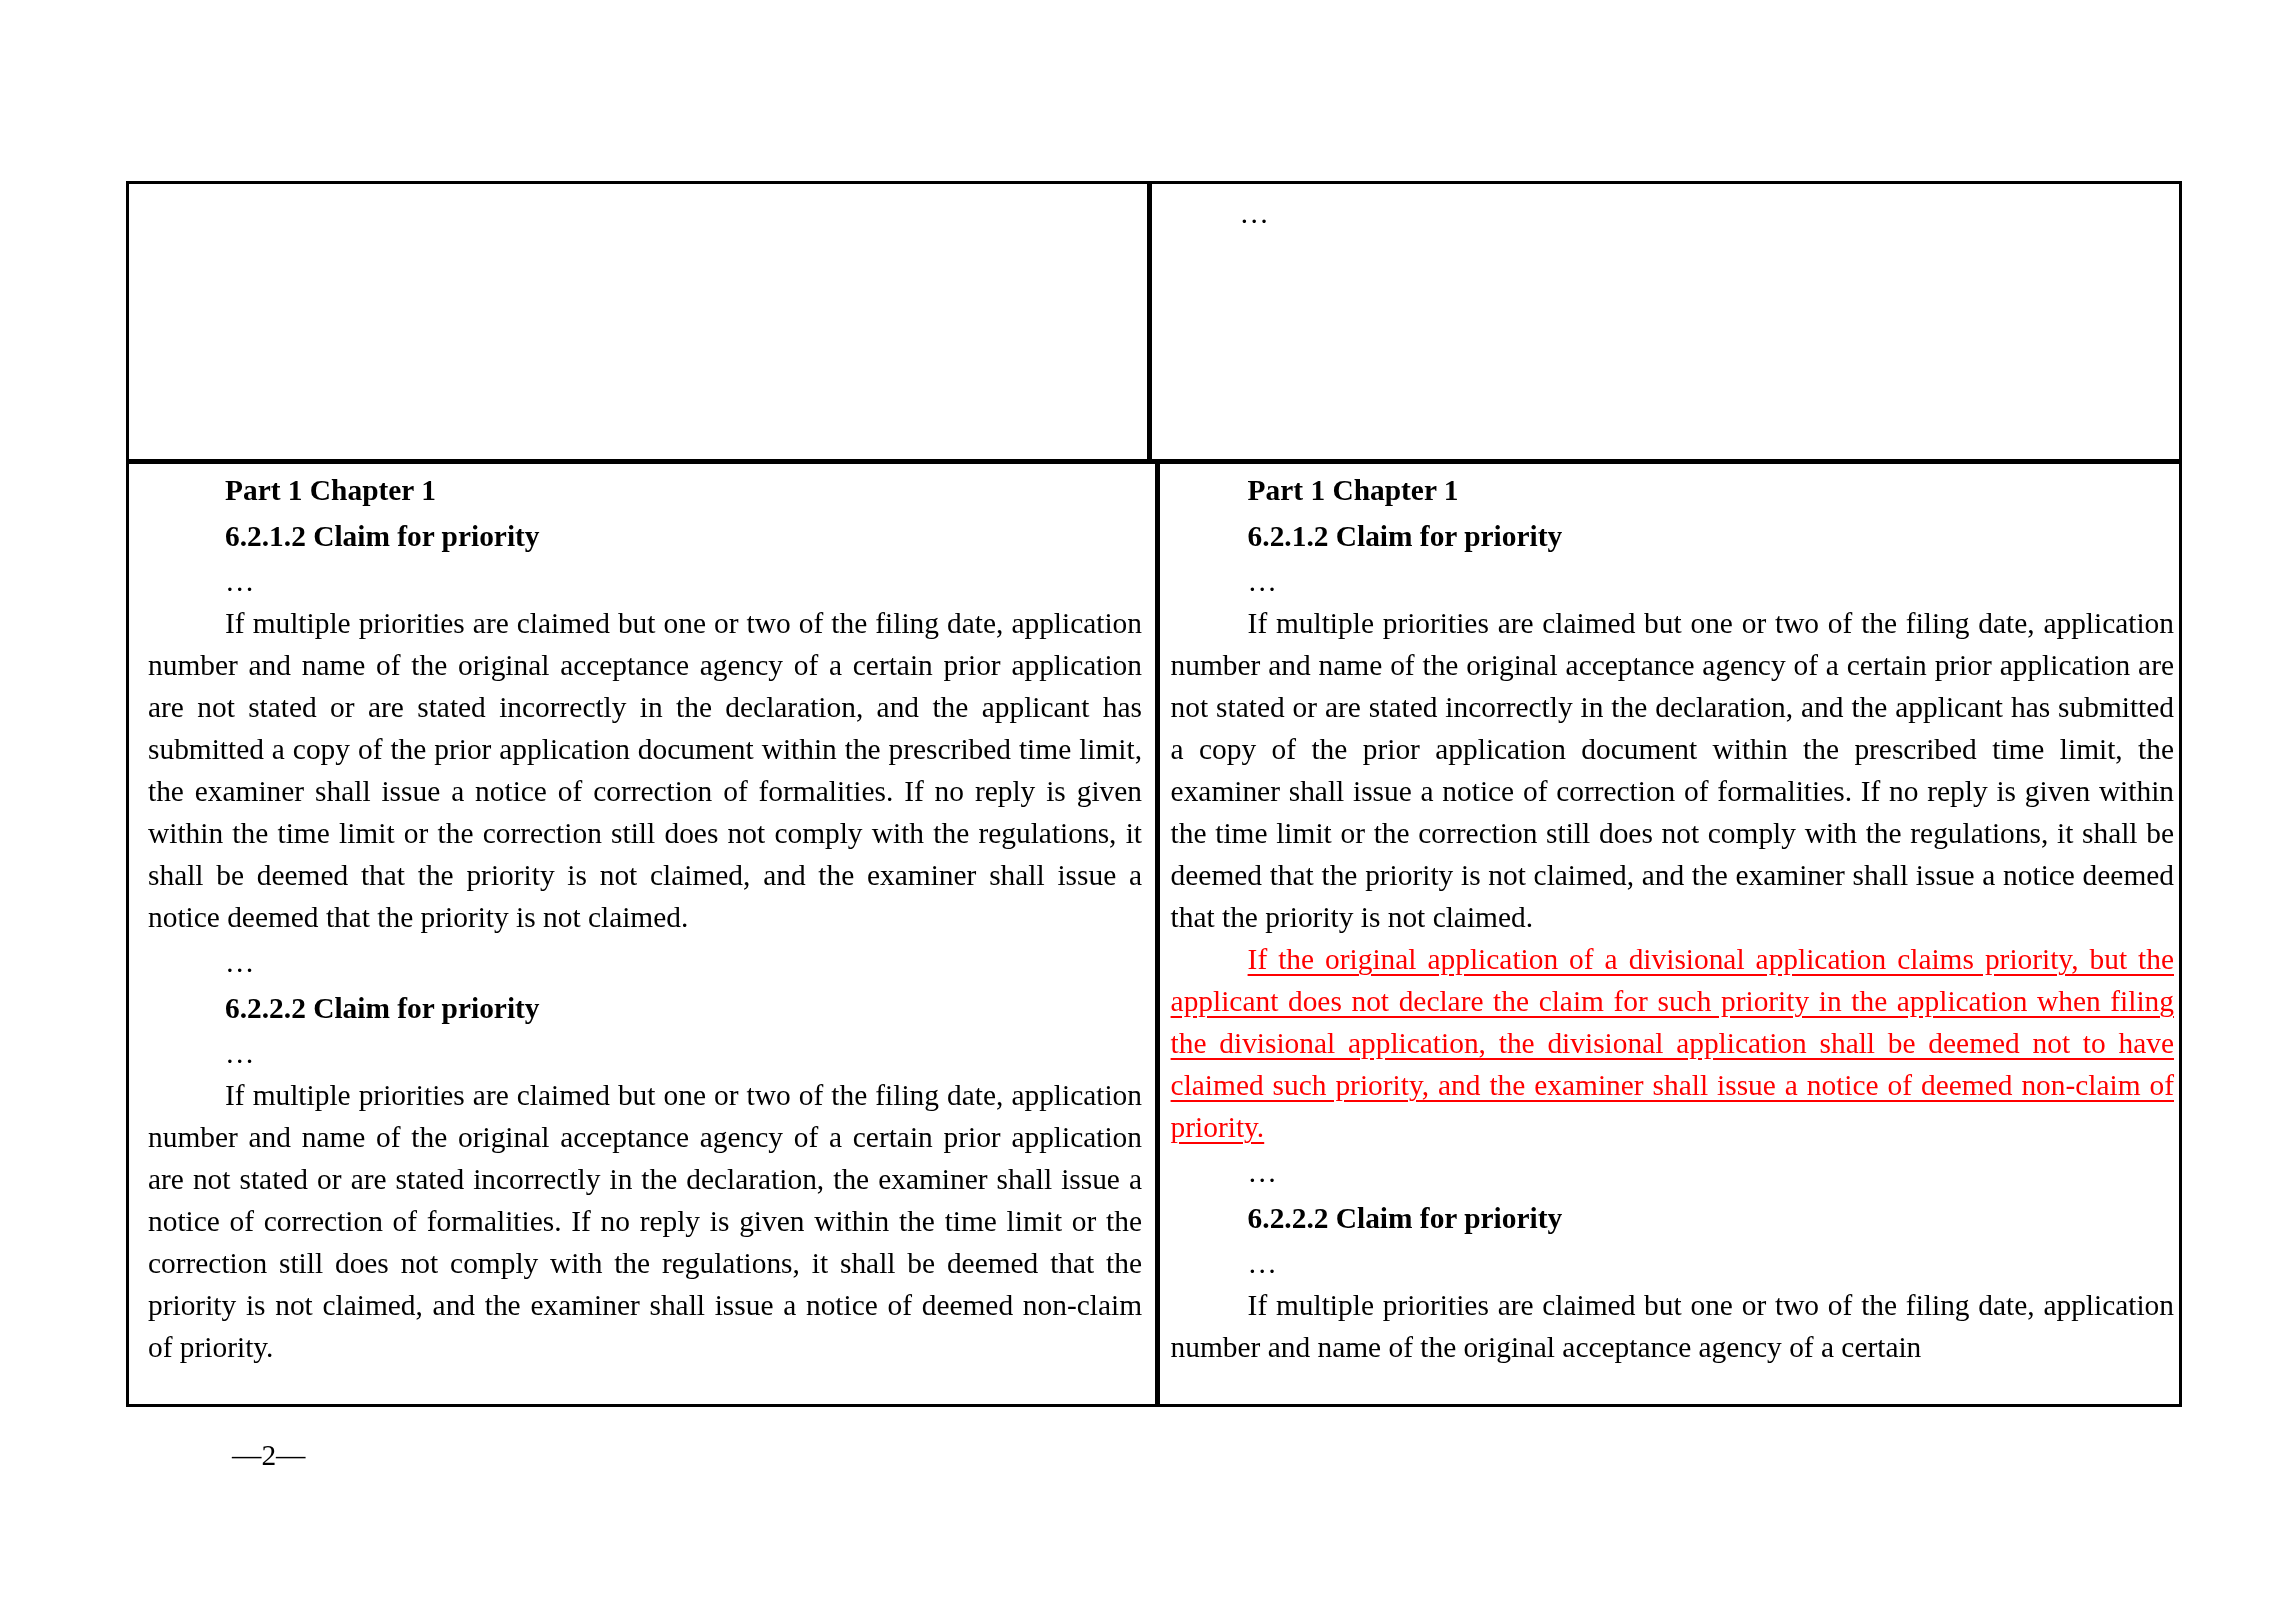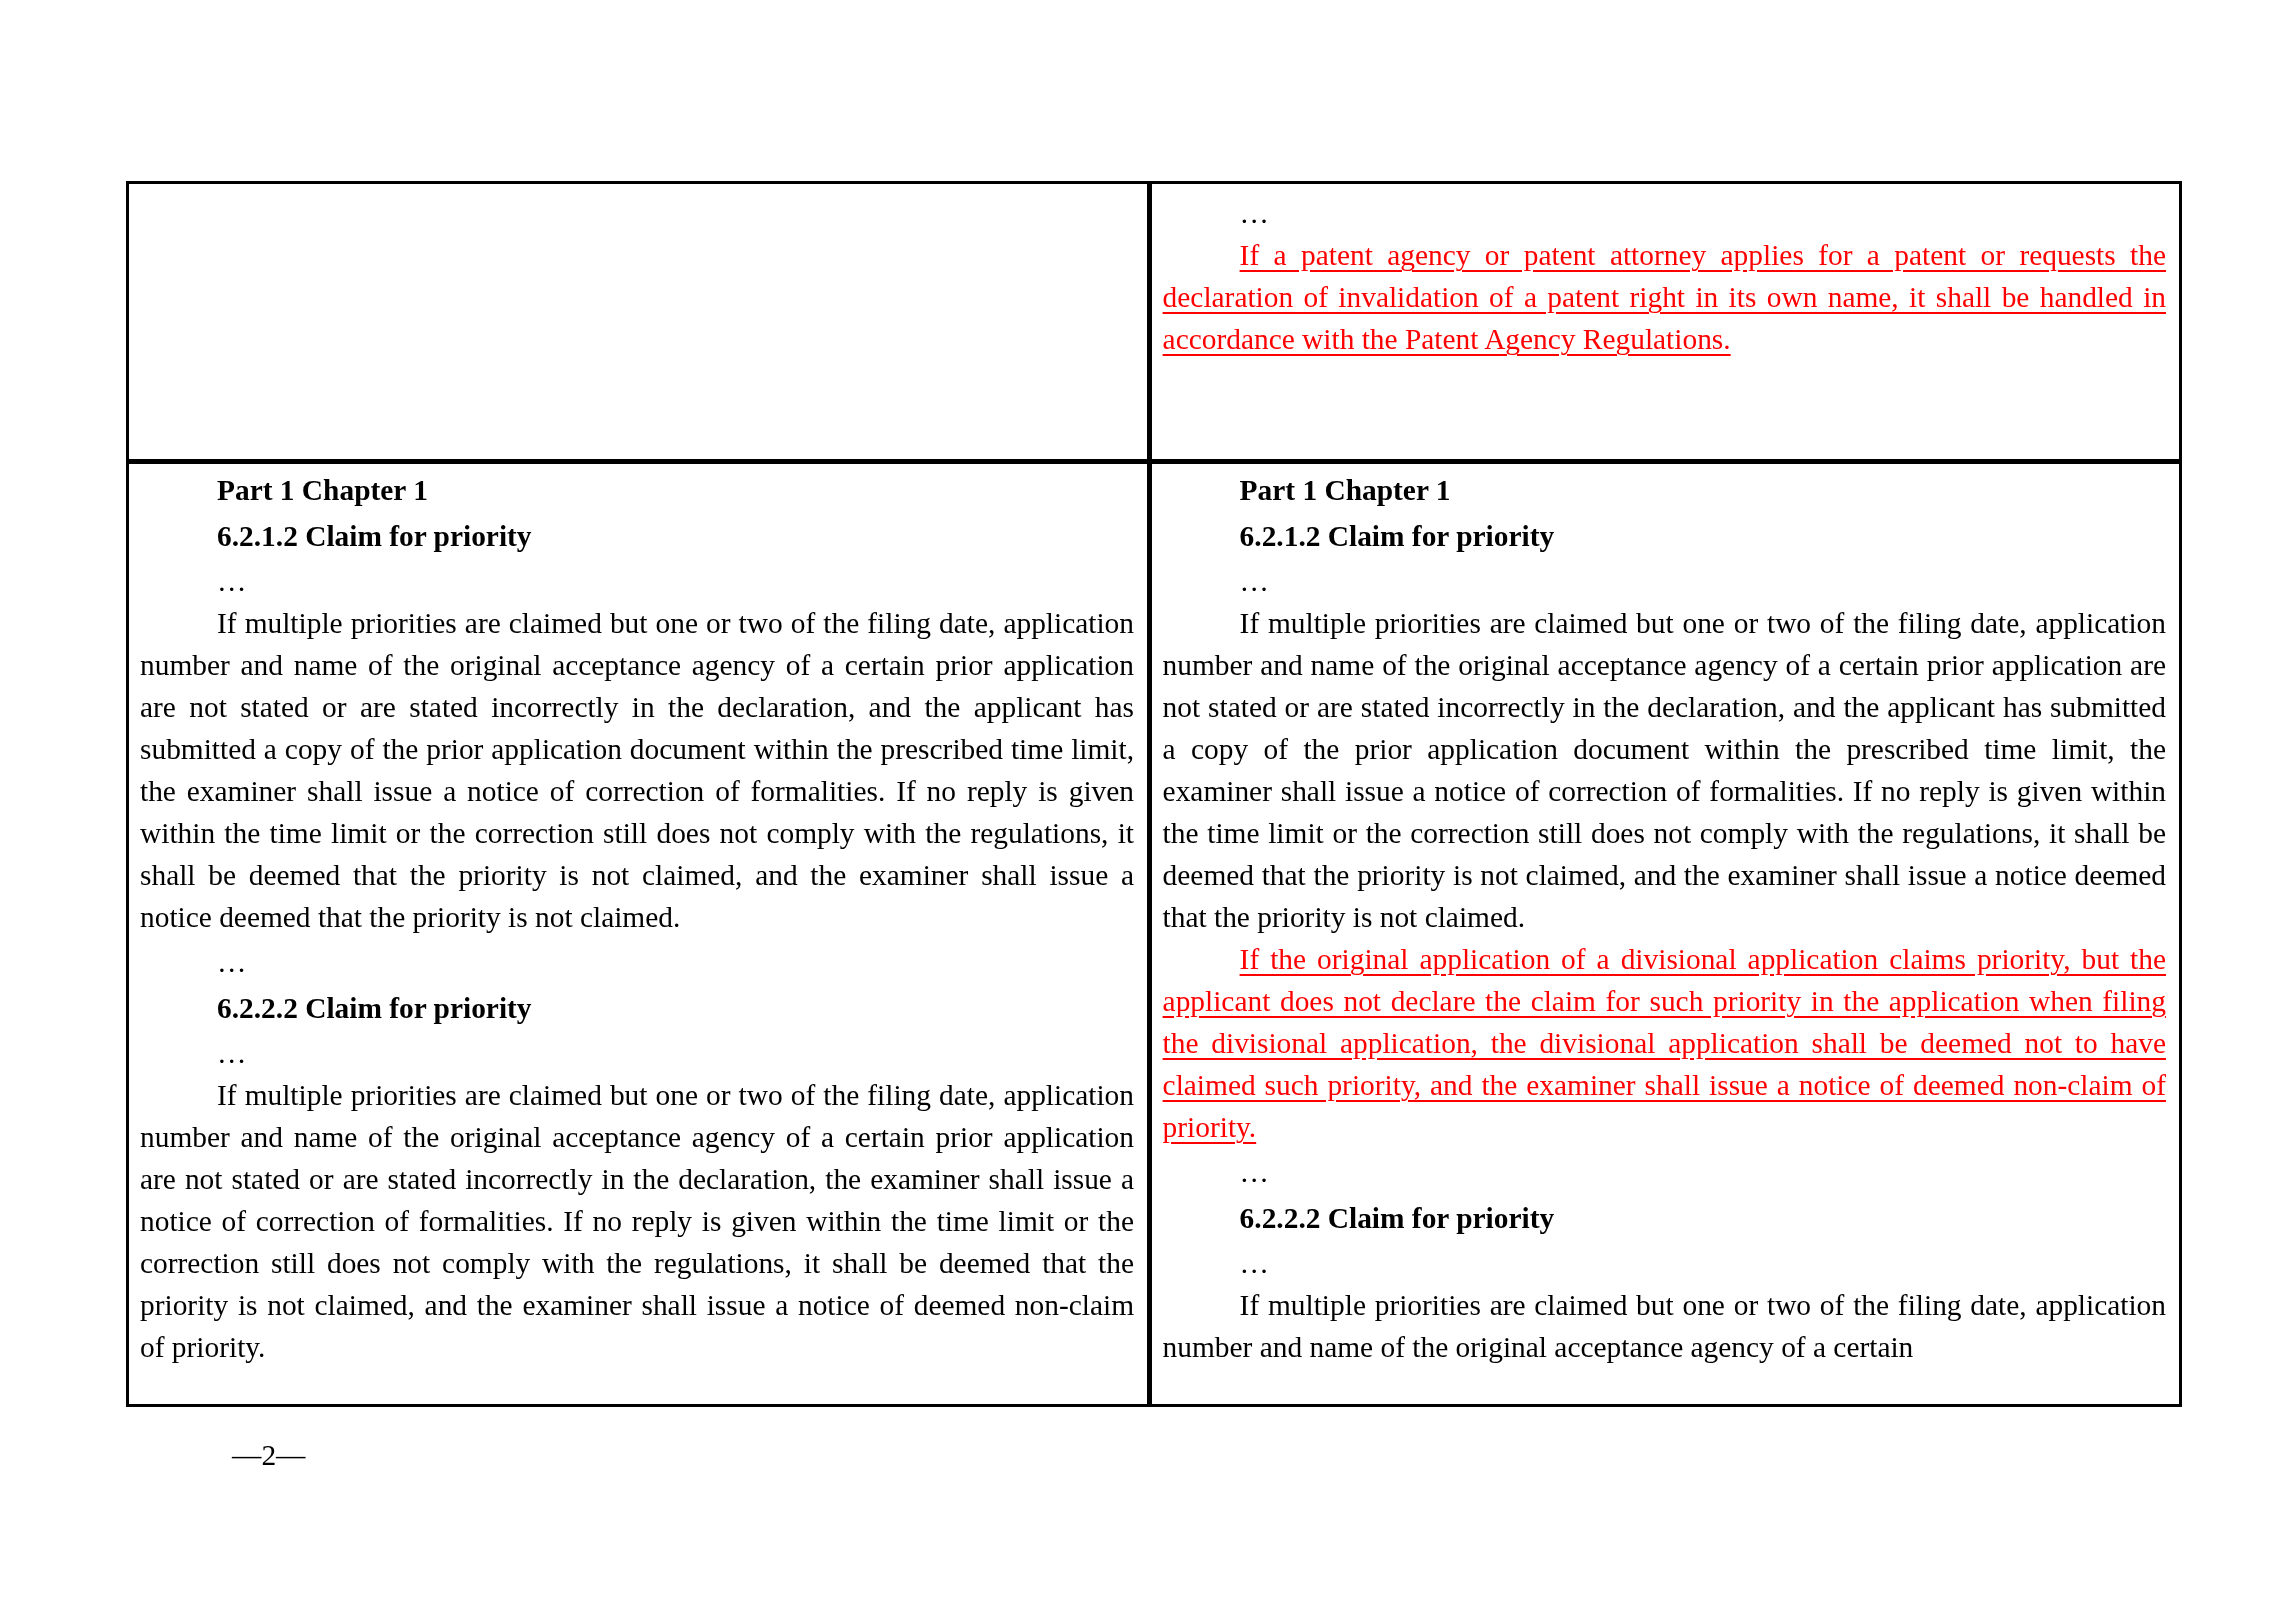--- a/index.html
+++ b/index.html
@@ -27,21 +27,21 @@
     width: 2056px;
     height: 1226px;
     border: 3.9px solid #000000;
     box-sizing: border-box;
     display: flex;
     flex-direction: column;
     background: #ffffff;
   }
   .t-row { display: flex; flex-direction: row; width: 100%; }
   .t-row.row-1 { height: 275px; flex: 0 0 auto; }
-  .t-row.row-2 { flex: 1 1 auto; min-height: 0; }
+  .t-row.row-2 { flex: 1 1 auto; min-height: 0; padding-left: 8px; }
   .h-divider { height: 4.6px; background: #000000; flex: 0 0 auto; }
   .v-divider { width: 4.6px; background: #000000; flex: 0 0 auto; }
   .cell {
     box-sizing: border-box;
     overflow: hidden;
     padding: 2.6px 13px 0 11px;
   }
   .row-1 .cell { padding-top: 5.2px; }
   .cell.left-col  { width: 1018px; flex: 0 0 auto; }
   .cell.right-col { flex: 1 1 auto; min-width: 0; }
@@ -82,21 +82,20 @@
 
 <div class="page">
 
   <div class="doc-table">
 
     <div class="t-row row-1">
       <div class="cell left-col"></div>
       <div class="v-divider"></div>
       <div class="cell right-col">
         <p class="ellipsis-line">…</p>
-        <p class="red-ins">If a patent agency or patent attorney applies for a patent or requests the declaration of invalidation of a patent right in its own name, it shall be handled in accordance with the Patent Agency Regulations.</p>
       </div>
     </div>
 
     <div class="h-divider"></div>
 
     <div class="t-row row-2">
 
       <div class="cell left-col">
         <p class="heading">Part 1 Chapter 1</p>
         <p class="heading">6.2.1.2 Claim for priority</p>

